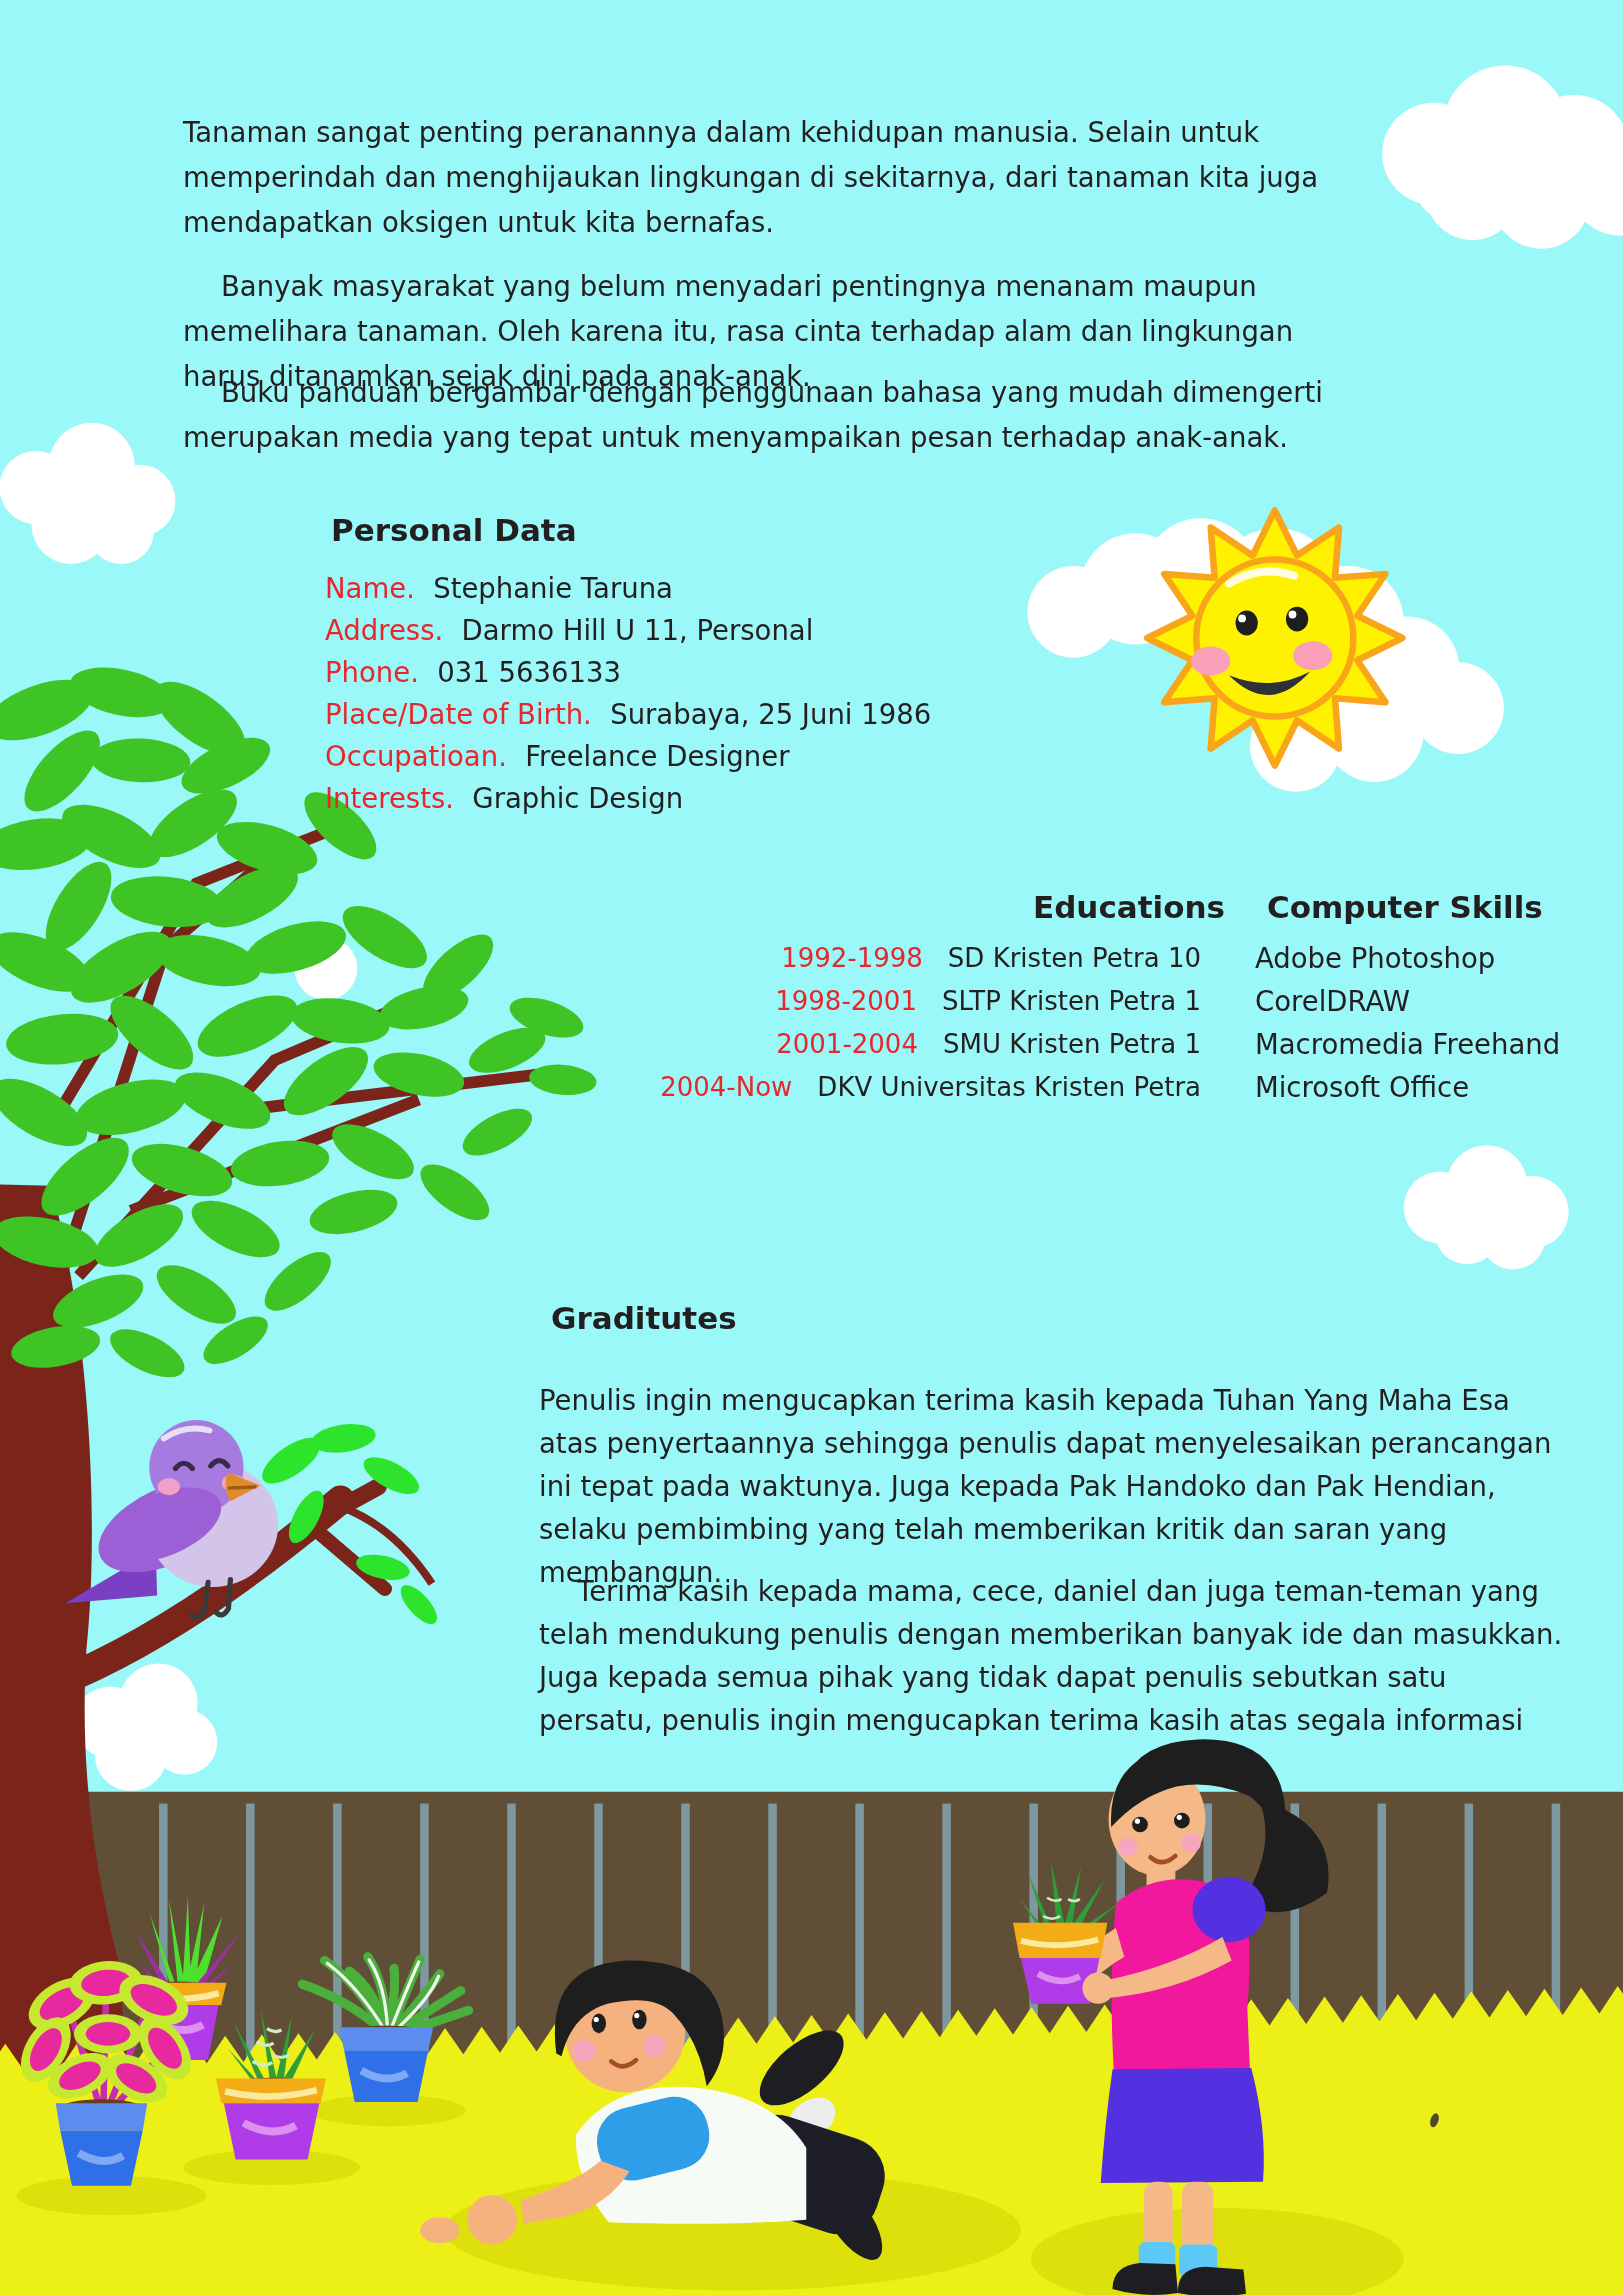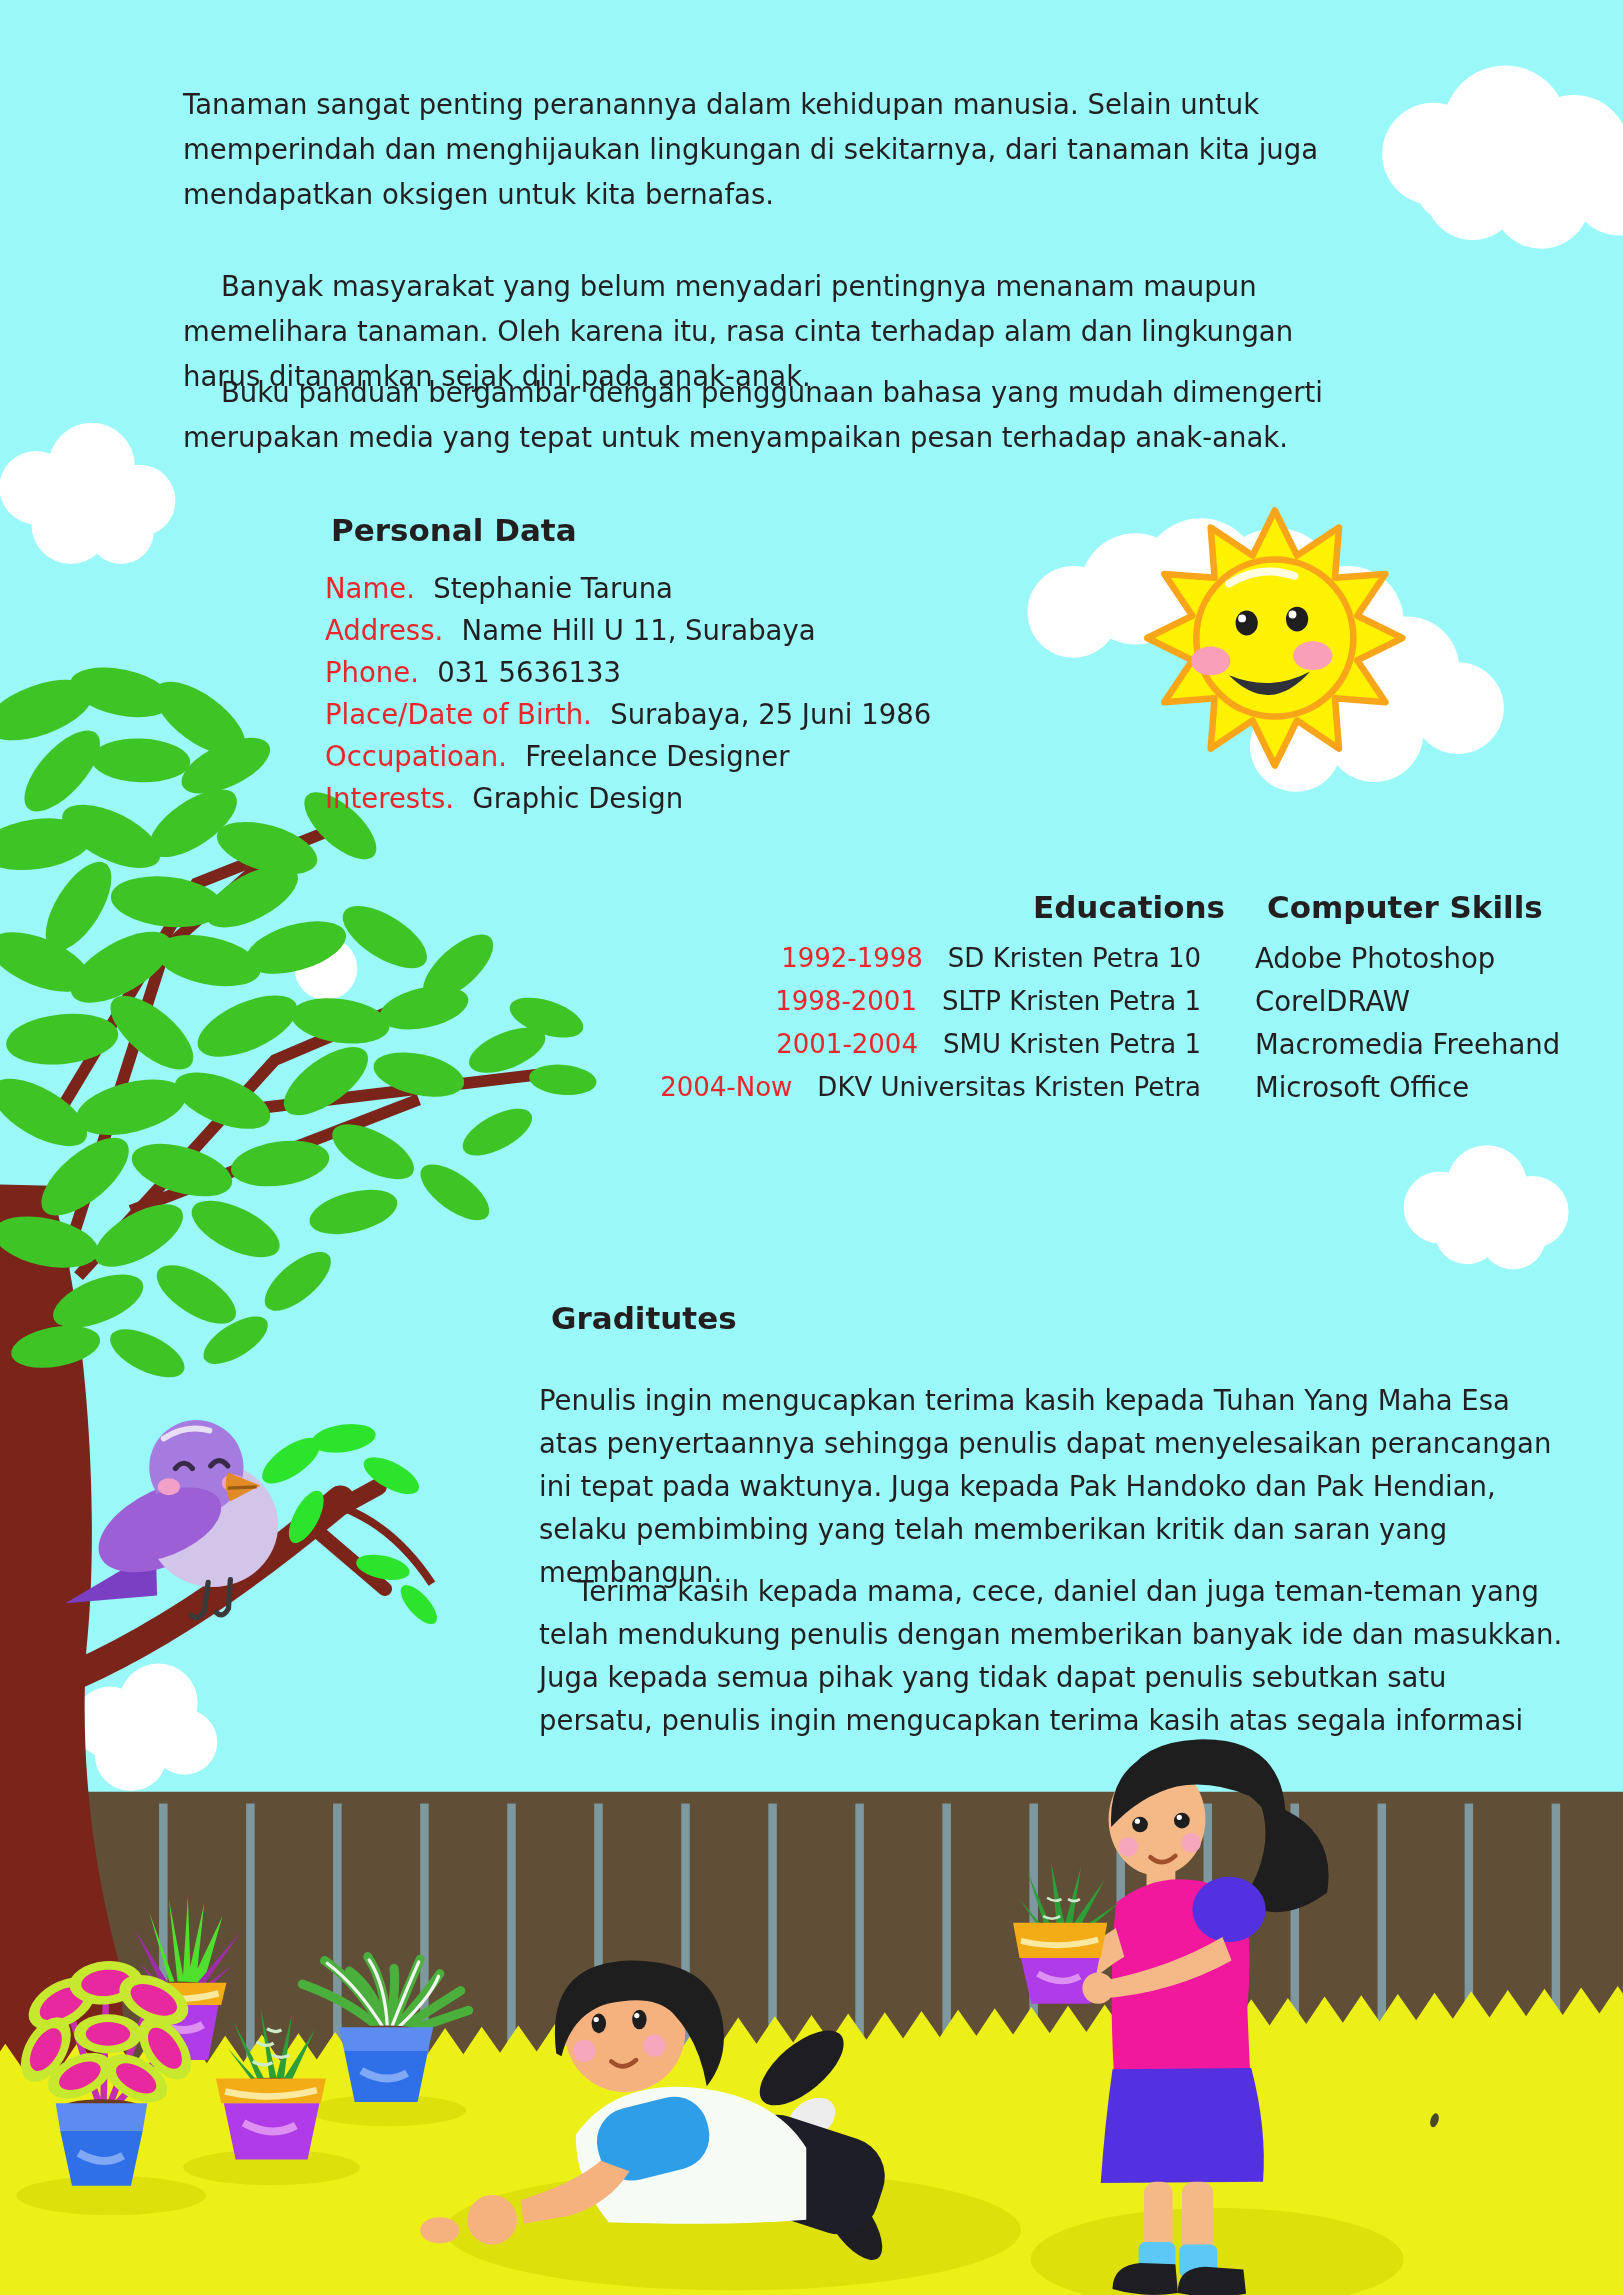--- a/index.html
+++ b/index.html
@@ -3,21 +3,21 @@
 <meta charset="utf-8">
 <style>
   html,body{margin:0;padding:0;}
   body{width:1623px;height:2295px;background:#9AF8F8;overflow:hidden;
        font-family:"DejaVu Sans", sans-serif;color:#231F20;}
   .page{position:relative;width:1623px;height:2295px;}
   .scene{position:absolute;left:0;top:0;}
   .txt{position:absolute;white-space:pre-line;font-size:27.5px;line-height:45px;}
   .indent{text-indent:38px;}
   .h{position:absolute;font-size:31px;font-weight:700;margin:12px;}
-  #intro-p1{left:183px;top:82px;width:1204px;}
+  #intro-p1{left:183px;top:110px;width:1204px;}
   #intro-p2{left:183px;top:264px;width:1204px;}
   #intro-p3{left:183px;top:370px;width:1204px;}
   #personal-title{left:319px;top:500px;}
   #personal-fields{position:absolute;left:325px;top:567px;}
   .prow{display:flex;gap:18.3px;font-size:27.5px;line-height:42px;}
   .red{color:#E8262B;}
   #edu-title{left:543px;top:877px;width:670px;text-align:right;}
   #edu-rows{position:absolute;left:478px;top:937px;width:723px;}
   .erow{display:flex;justify-content:flex-end;gap:25px;font-size:26px;line-height:43px;}
   #skills-title{left:1255px;top:877px;}
@@ -387,21 +387,21 @@
 merupakan media yang tepat untuk menyampaikan pesan terhadap anak-anak.</div>
 
 <h2 class="h" id="personal-title">Personal Data</h2>
 <div id="personal-fields">
   <div class="prow">
         <span class="red">Name.</span>
         <span>Stephanie Taruna</span>
       </div>
   <div class="prow">
         <span class="red">Address.</span>
-        <span>Name Hill U 11, Surabaya</span>
+        <span>Darmo Hill U 11, Personal</span>
       </div>
   <div class="prow">
         <span class="red">Phone.</span>
         <span>031 5636133</span>
       </div>
   <div class="prow">
         <span class="red">Place/Date of Birth.</span>
         <span>Surabaya, 25 Juni 1986</span>
       </div>
   <div class="prow">

